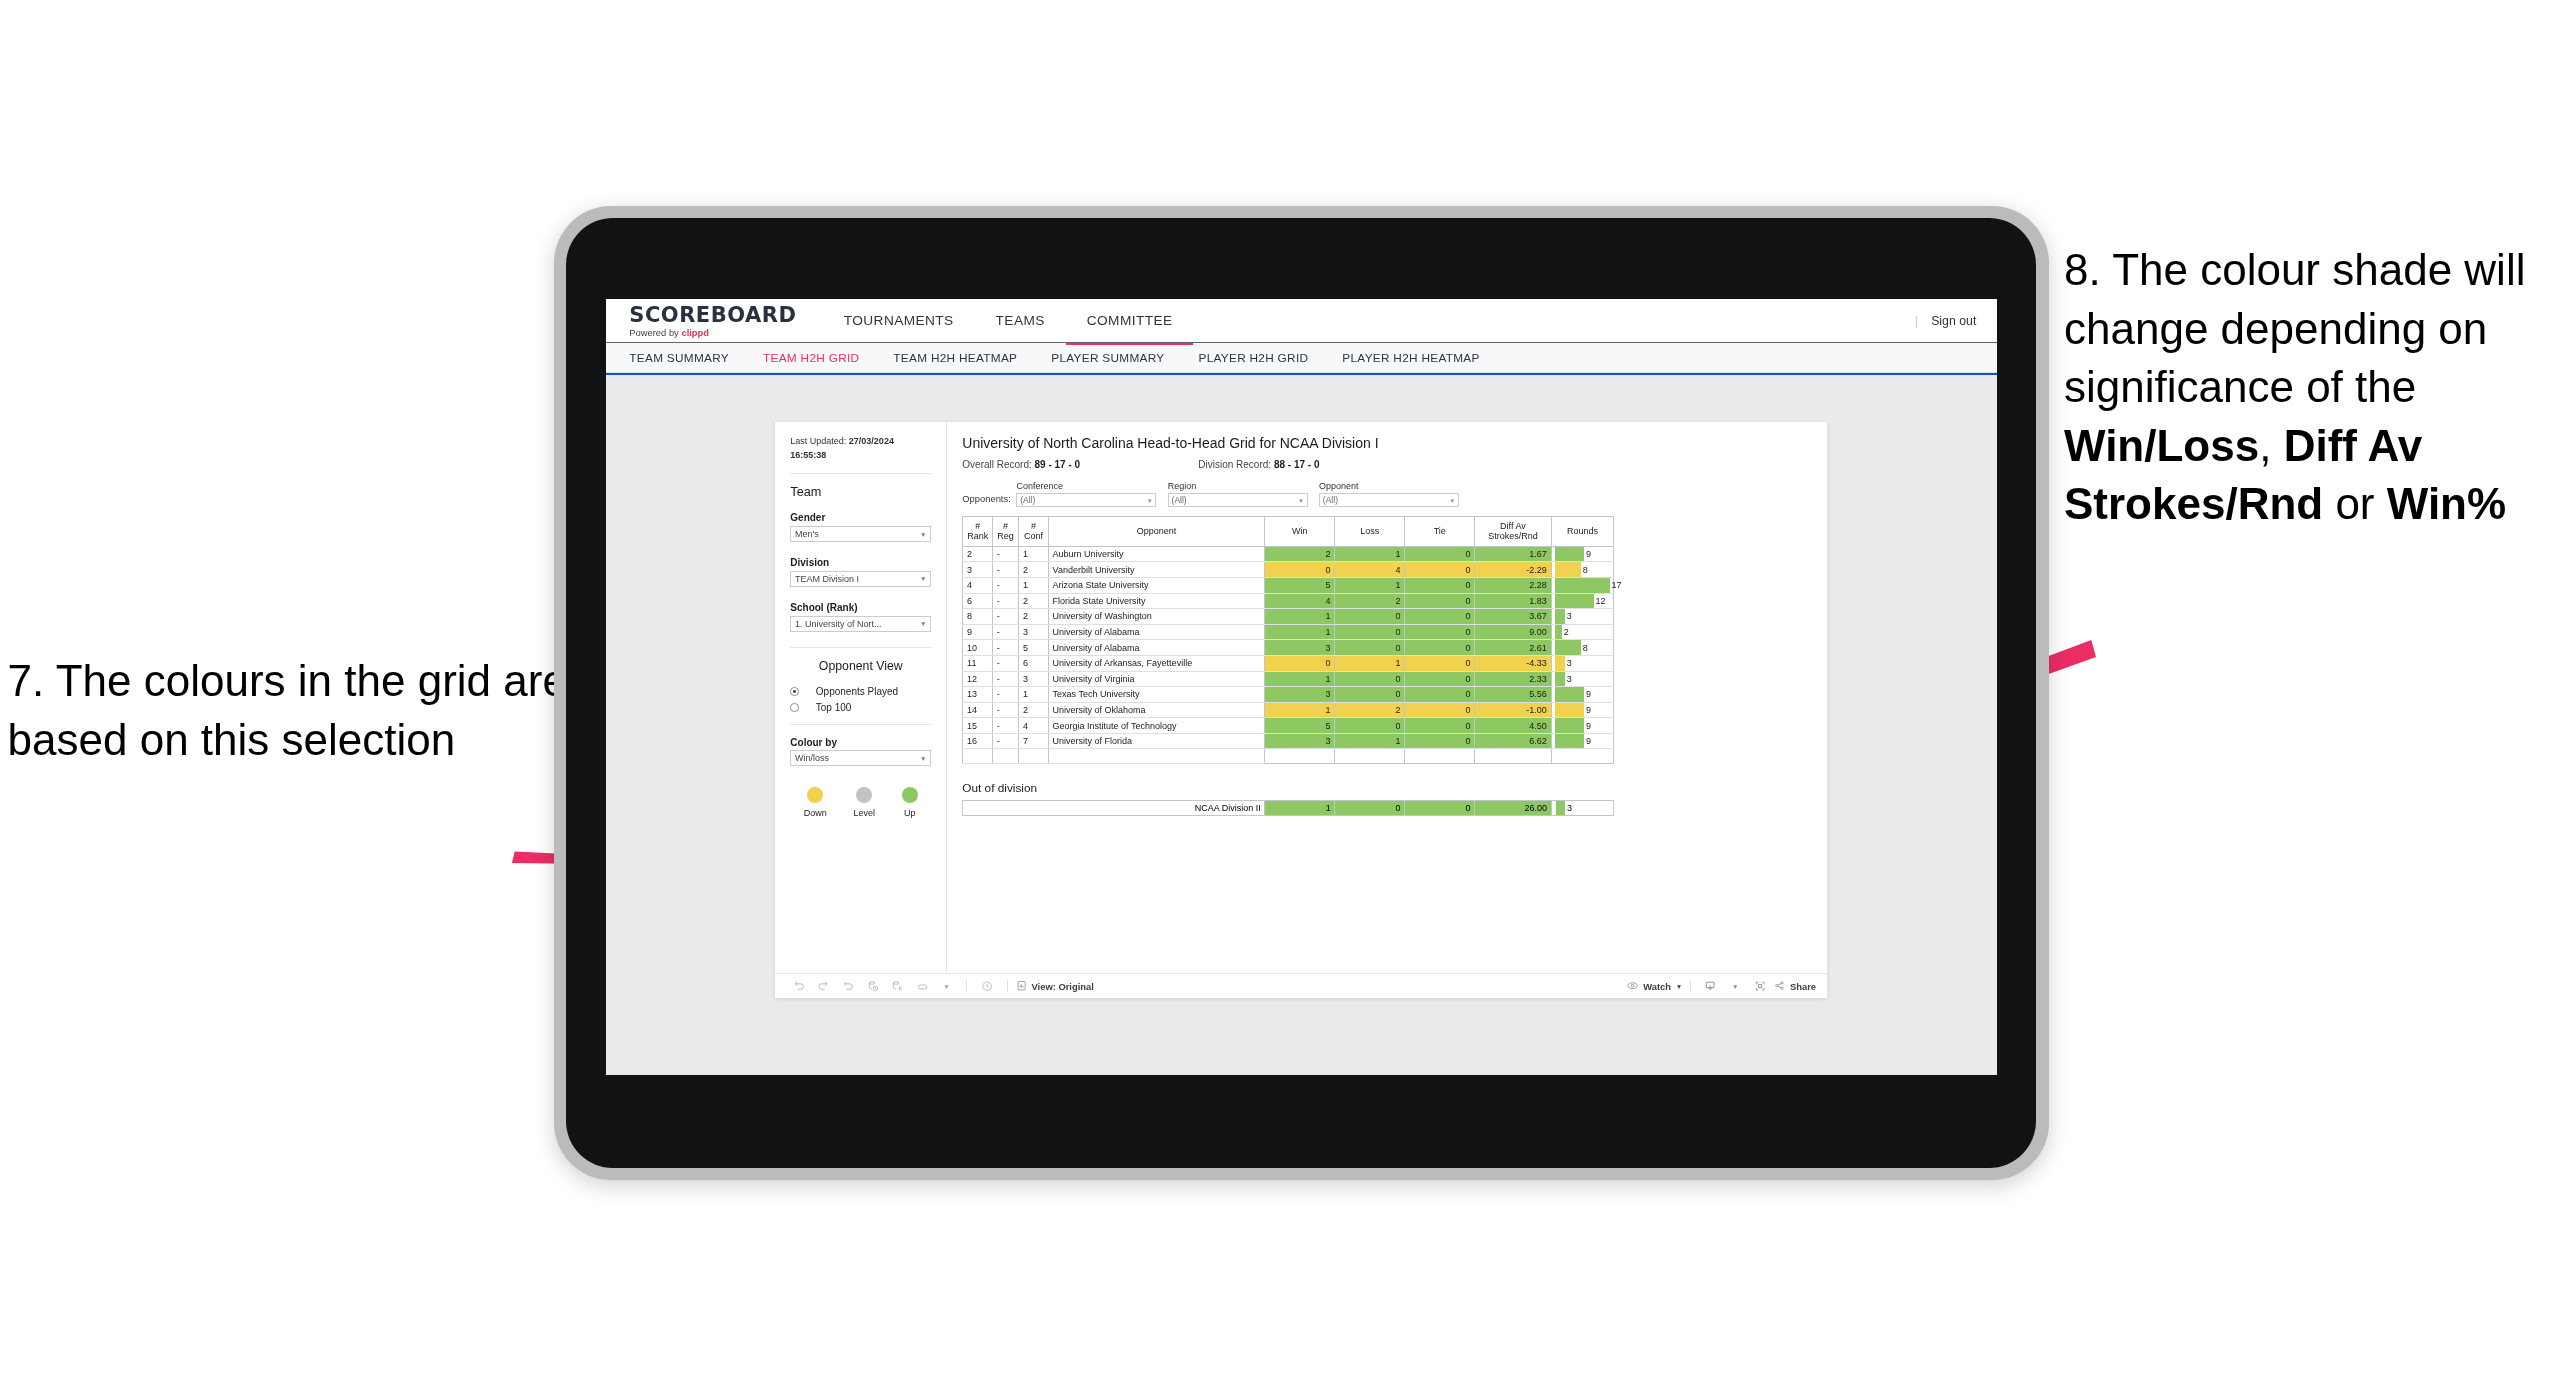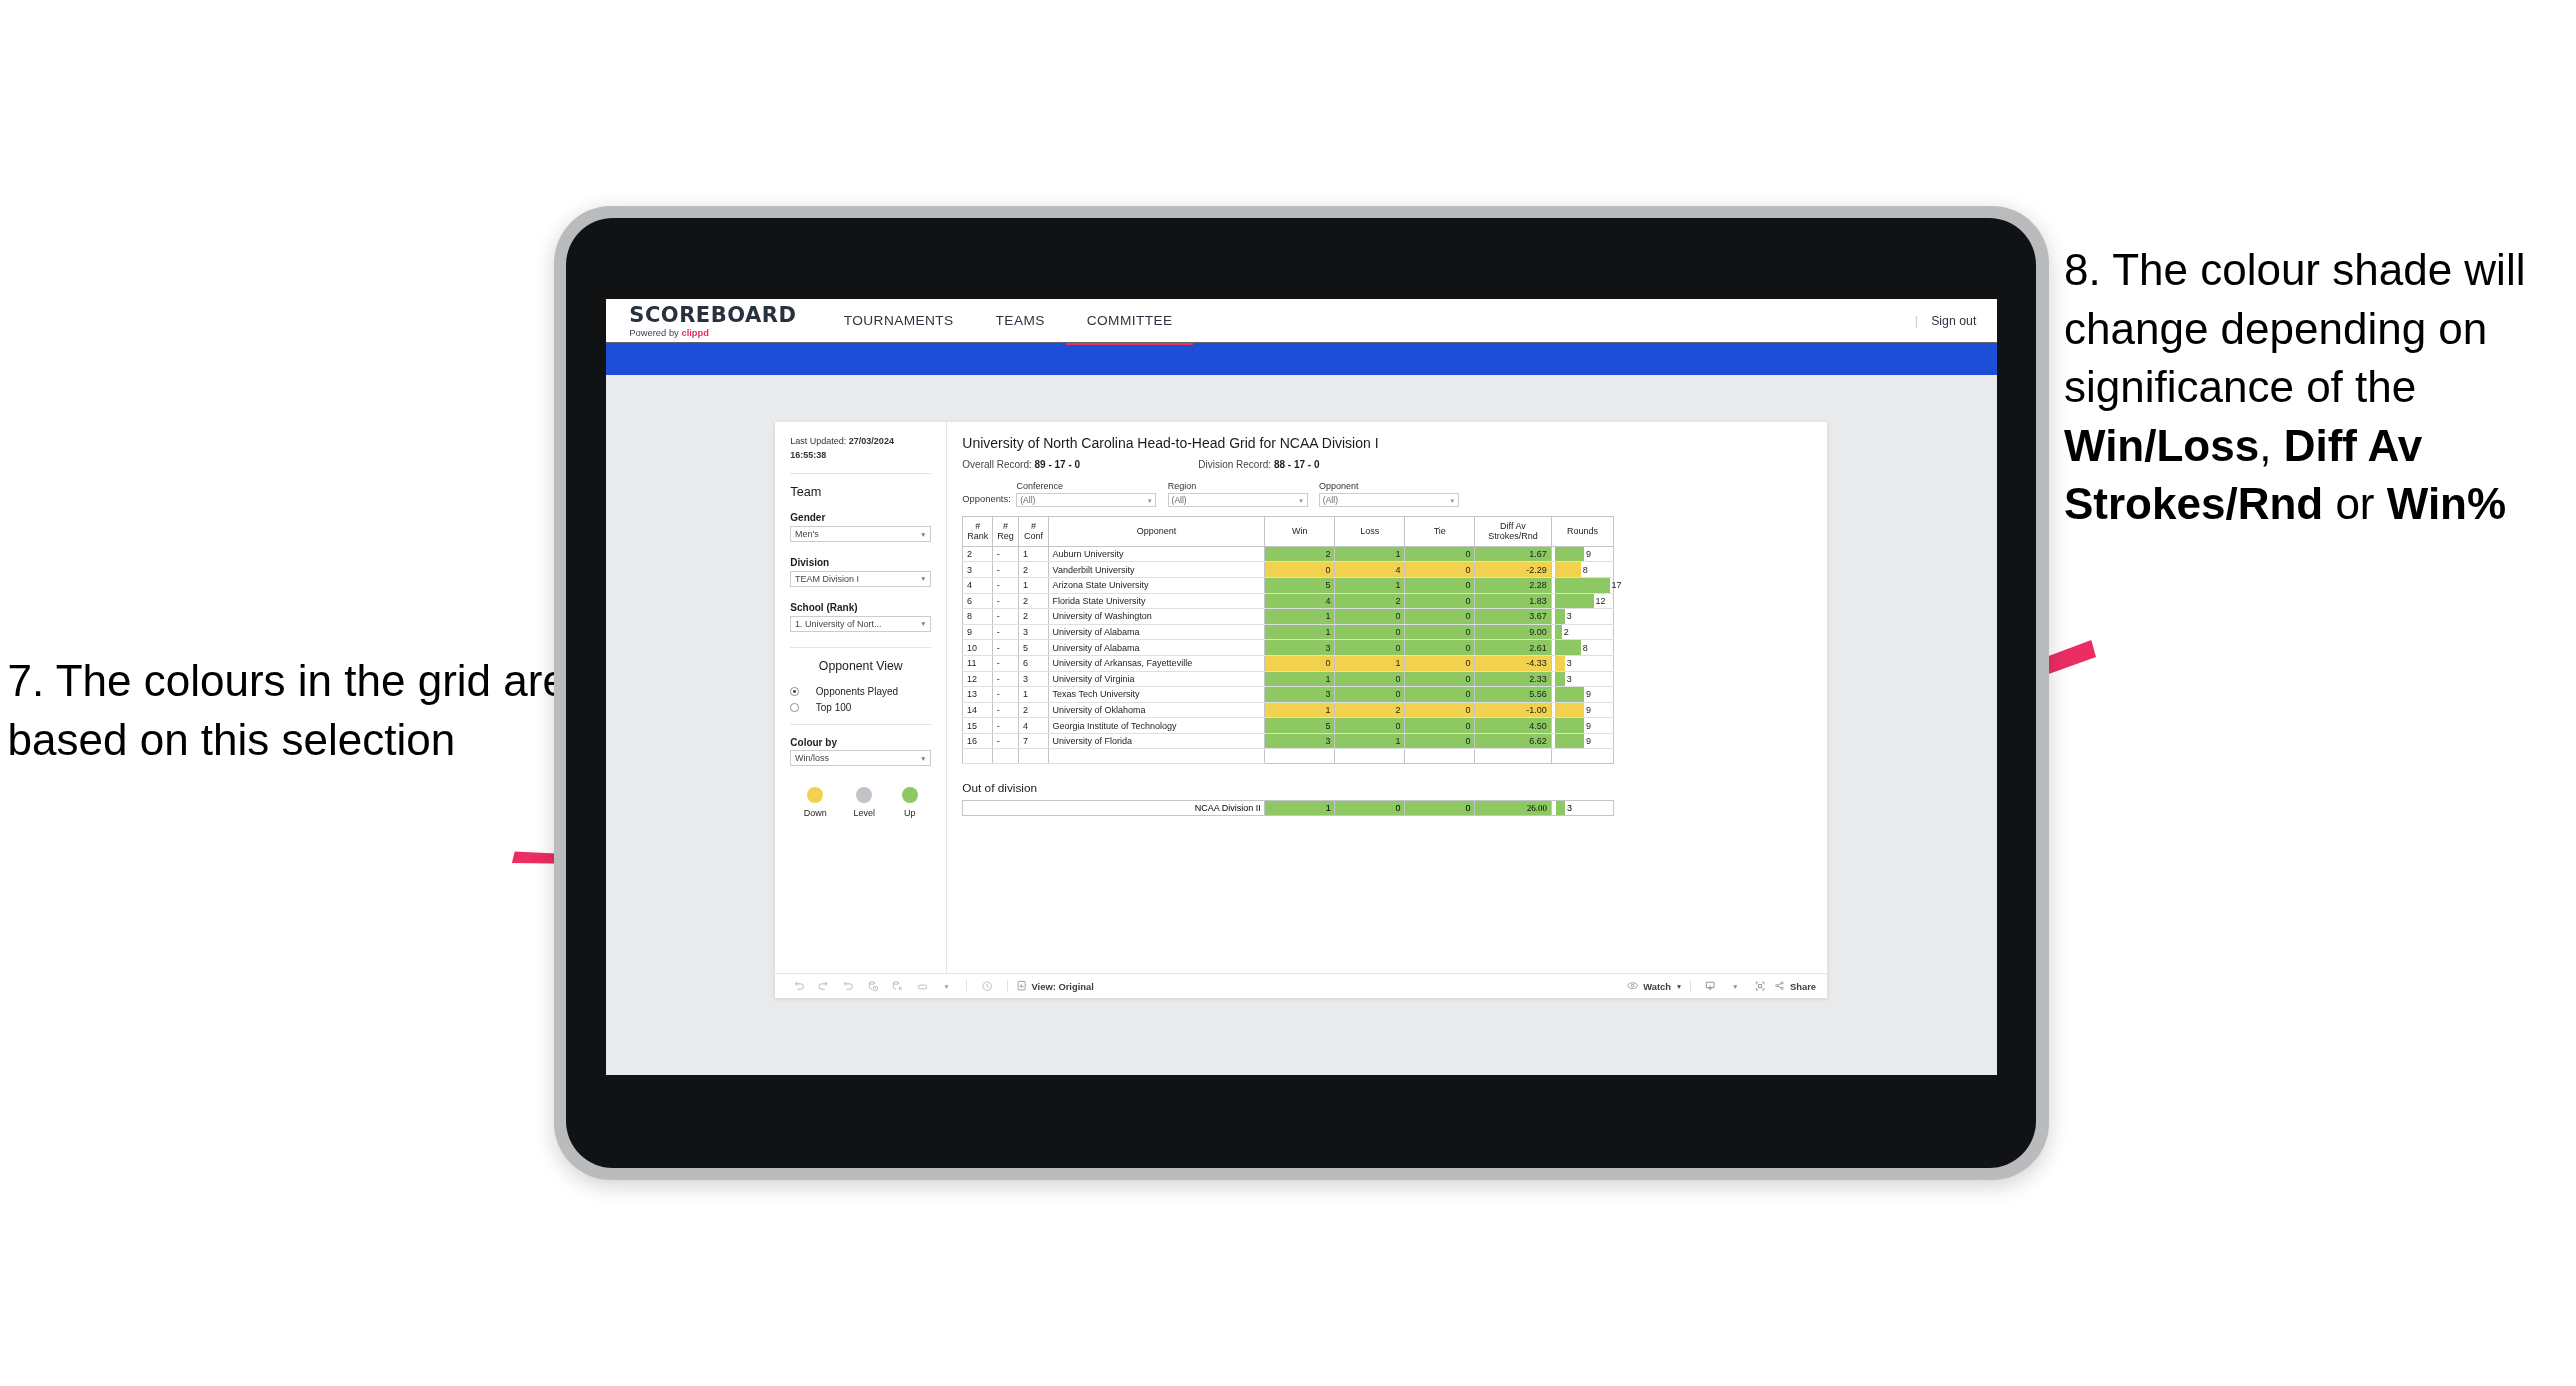--- a/index.html
+++ b/index.html
@@ -230,20 +230,28 @@
             <div class="top-nav-item">TOURNAMENTS</div>
             <div class="top-nav-item">TEAMS</div>
             <div class="top-nav-item active">COMMITTEE</div>
           </div>
           <div class="signout">
             <span class="divider">|</span>
             <span>Sign out</span>
           </div>
         </div>
 
+        <div class="sub-nav">
+          <div class="sub-nav-item">TEAM SUMMARY</div>
+          <div class="sub-nav-item active">TEAM H2H GRID</div>
+          <div class="sub-nav-item">TEAM H2H HEATMAP</div>
+          <div class="sub-nav-item">PLAYER SUMMARY</div>
+          <div class="sub-nav-item">PLAYER H2H GRID</div>
+          <div class="sub-nav-item">PLAYER H2H HEATMAP</div>
+        </div>
 
         <div class="canvas">
           <div class="viz">
             <div class="viz-body">
 
               <div class="sidebar">
                 <div class="last-updated"><span class="lbl">Last Updated: </span><span>27/03/2024 16:55:38</span></div>
                 <div class="sb-rule"></div>
 
                 <div class="sb-h">Team</div>
@@ -572,21 +580,21 @@
                 </table>
 
                 <div class="ood-title">Out of division</div>
                 <table class="ood">
                   <tbody id="ood-body">
                       <tr>
                         <td class="" style="width: 285px; text-align: right;">NCAA Division II</td>
                         <td class="c-num" style="background: rgb(141, 200, 99); text-align: right; width: 66px;">1</td>
                         <td class="c-num" style="background: rgb(141, 200, 99); text-align: right; width: 66px;">0</td>
                         <td class="c-num" style="background: rgb(141, 200, 99); text-align: right; width: 66px;">0</td>
-                        <td class="c-diff" style="background: rgb(141, 200, 99); text-align: right; width: 72px; font-family: Liberation Serif, serif;">26.00</td>
+                        <td class="c-diff" style="background: rgb(141, 200, 99); text-align: right; width: 72px;">26.00</td>
                         <td class="c-rounds">
                           <div class="rounds-wrap">
                             <div class="rounds-bar" style="width: 17.6471%; background: rgb(141, 200, 99);"></div>
                             <div class="rounds-val" style="left: 17.6471%;">3</div>
                           </div>
                         </td>
                       </tr>
                     </tbody>
                 </table>
               </div>

